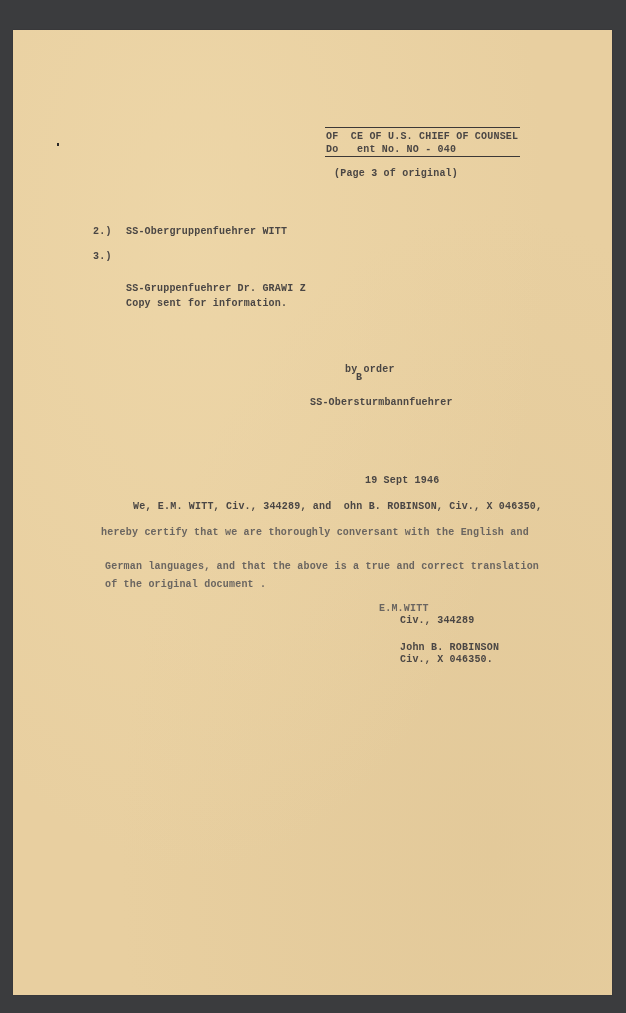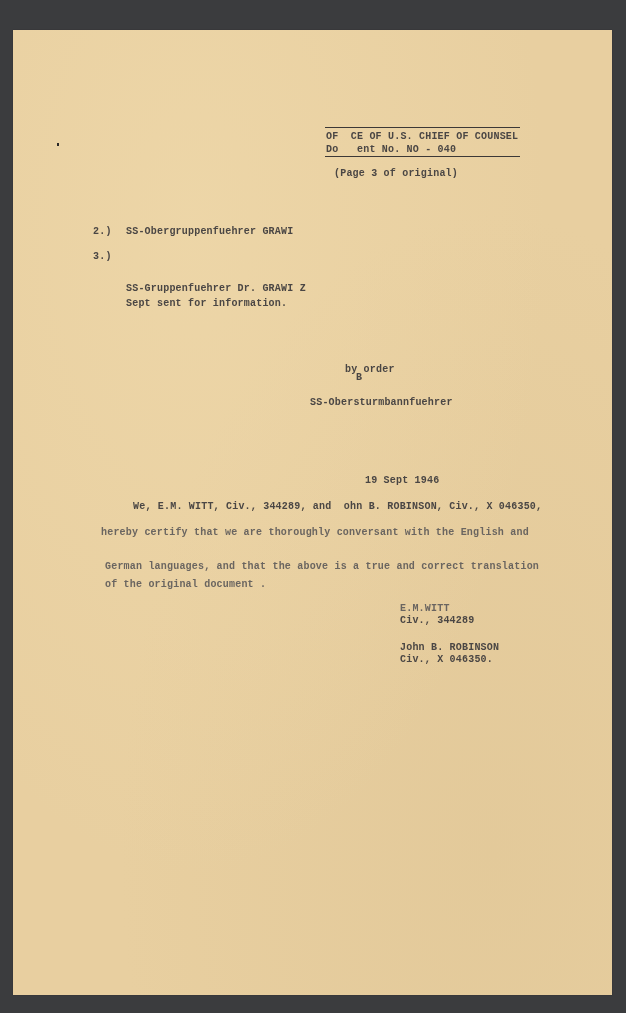--- a/index.html
+++ b/index.html
@@ -57,39 +57,39 @@
   <div class="mark"></div>
 
   <div class="rule" style="left:312px; top:97px; width:195px;"></div>
   <div class="t" style="left:313px; top:102px;">OF  CE OF U.S. CHIEF OF COUNSEL</div>
   <div class="t" style="left:313px; top:115px;">Do   ent No. NO - 040</div>
   <div class="rule" style="left:312px; top:126px; width:195px;"></div>
   <div class="t" style="left:321px; top:139px;">(Page 3 of original)</div>
 
   <div>
     <div class="t" style="left:80px; top:197px;">2.)</div>
-    <div class="t" style="left:113px; top:197px;">SS-Obergruppenfuehrer GRAWI</div>
+    <div class="t" style="left:113px; top:197px;">SS-Obergruppenfuehrer WITT</div>
     <div class="t" style="left:80px; top:222px;">3.)</div>
     <div class="t" style="left:113px; top:222px;margin-top:32px;">SS-Gruppenfuehrer Dr. GRAWI Z</div>
   </div>
 
-  <div class="t" style="left:113px; top:269px;">Sept sent for information.</div>
+  <div class="t" style="left:113px; top:269px;">Copy sent for information.</div>
 
   <div class="t" style="left:332px; top:335px;">by order</div>
   <div class="t" style="left:343px; top:343px;">B</div>
   <div class="t" style="left:297px; top:368px;">SS-Obersturmbannfuehrer</div>
 
   <div class="t" style="left:352px; top:446px;">19 Sept 1946</div>
 
   <div>
     <div class="t" style="left:120px; top:472px;">We, E.M. WITT, Civ., 344289, and  ohn B. ROBINSON, Civ., X 046350,</div>
     <div class="t faint" style="left:88px; top:498px;">hereby certify that we are thoroughly conversant with the English and</div>
     <div class="t faint" style="left:92px; top:524px;margin-top:8px;">German languages, and that the above is a true and correct translation</div>
     <div class="t faint" style="left:92px; top:550px;">of the original document .</div>
   </div>
 
   <div>
-    <div class="t faint" style="left:387px; top:574px;">E.M.WITT</div>
+    <div class="t faint" style="left:366px; top:574px;">E.M.WITT</div>
     <div class="t" style="left:387px; top:586px;">Civ., 344289</div>
     <div class="t" style="left:387px; top:613px;">John B. ROBINSON</div>
     <div class="t" style="left:387px; top:625px;">Civ., X 046350.</div>
   </div>
 </div>
 
 </body></html>

